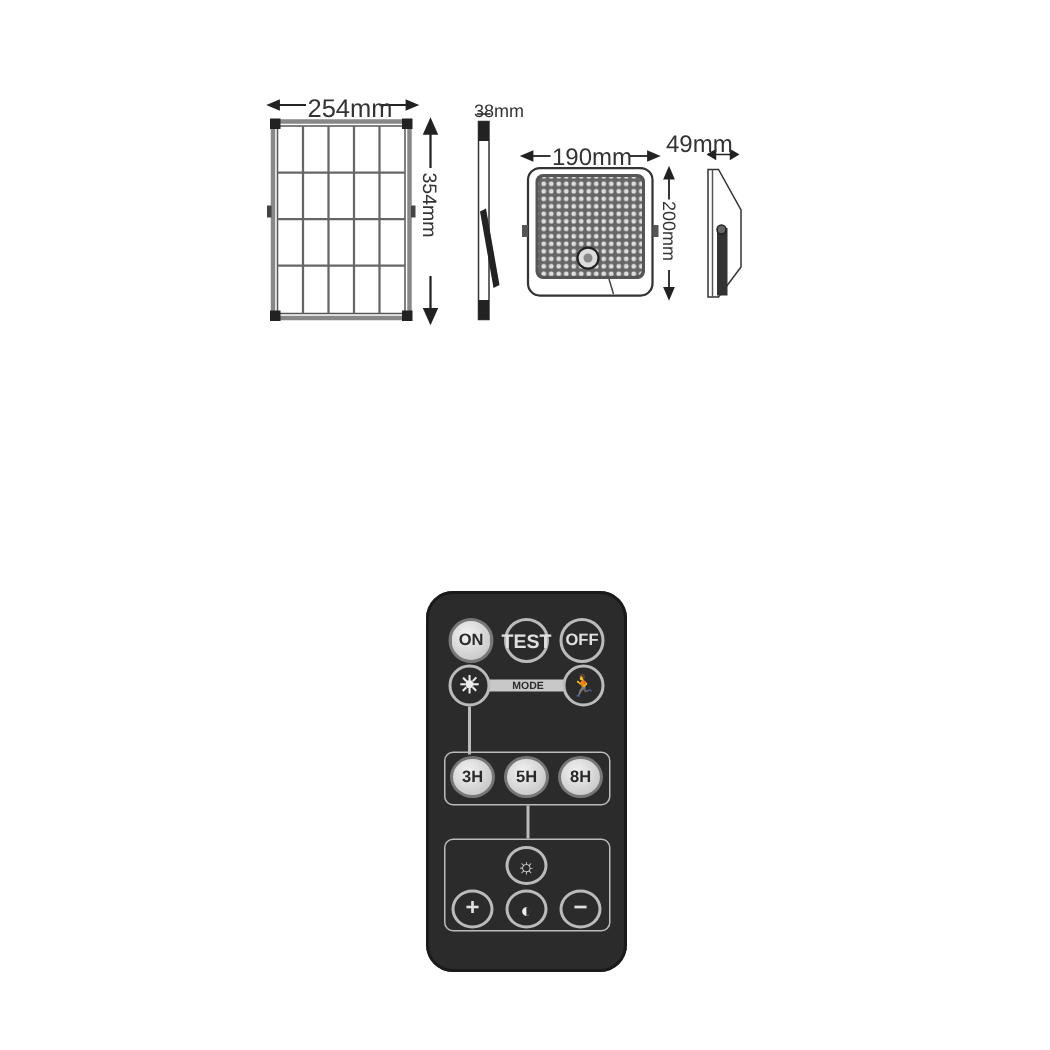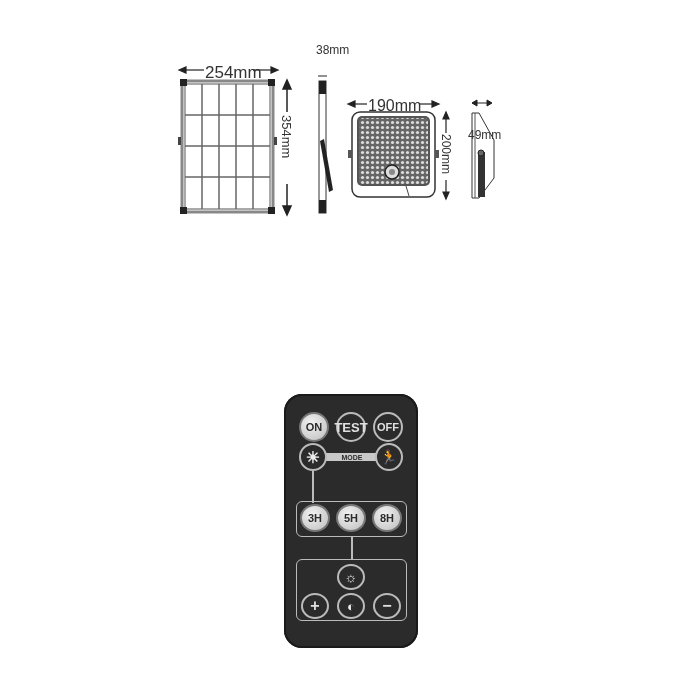--- a/index.html
+++ b/index.html
@@ -102,24 +102,24 @@
   </g>
   <g stroke="#222" stroke-width="1" fill="#222">
     <line x1="472" y1="103" x2="491" y2="103"></line>
     <polygon points="472,103 477,100 477,106"></polygon>
     <polygon points="492,103 487,100 487,106"></polygon>
   </g>
 </svg>
 
 <div class="dim-label" style="left:205px; top:64px; font-size:17px;">254mm</div>
 <div class="dim-label vert" style="left:280px; top:115px; font-size:13px;">354mm</div>
-<div class="dim-label" style="left:316px; top:44px; font-size:12px;">38mm</div>
+<div class="dim-label" style="left:316px; top:68px; font-size:12px;">38mm</div>
 <div class="dim-label" style="left:368px; top:98px; font-size:16px;">190mm</div>
 <div class="dim-label vert" style="left:440px; top:134px; font-size:12px;">200mm</div>
-<div class="dim-label" style="left:468px; top:89px; font-size:12px;margin-top:40px;">49mm</div>
+<div class="dim-label" style="left:444px; top:89px; font-size:16px;">49mm</div>
 
 <div class="remote">
   <div class="btn btn-light" style="left:15px; top:18px;">ON</div>
   <div class="btn btn-dark btn-small" style="left:52px; top:18px;">TEST</div>
   <div class="btn btn-dark" style="left:89px; top:18px;text-align:right;">OFF</div>
 
   <div class="mode-bar" style="left:38px; top:59px; width:60px; height:8px;">MODE</div>
   <div class="btn btn-dark" style="left:15px; top:49px; width:28px; height:28px;">
     <span style="color:#eee; font-size:16px;">☀</span>
   </div>

